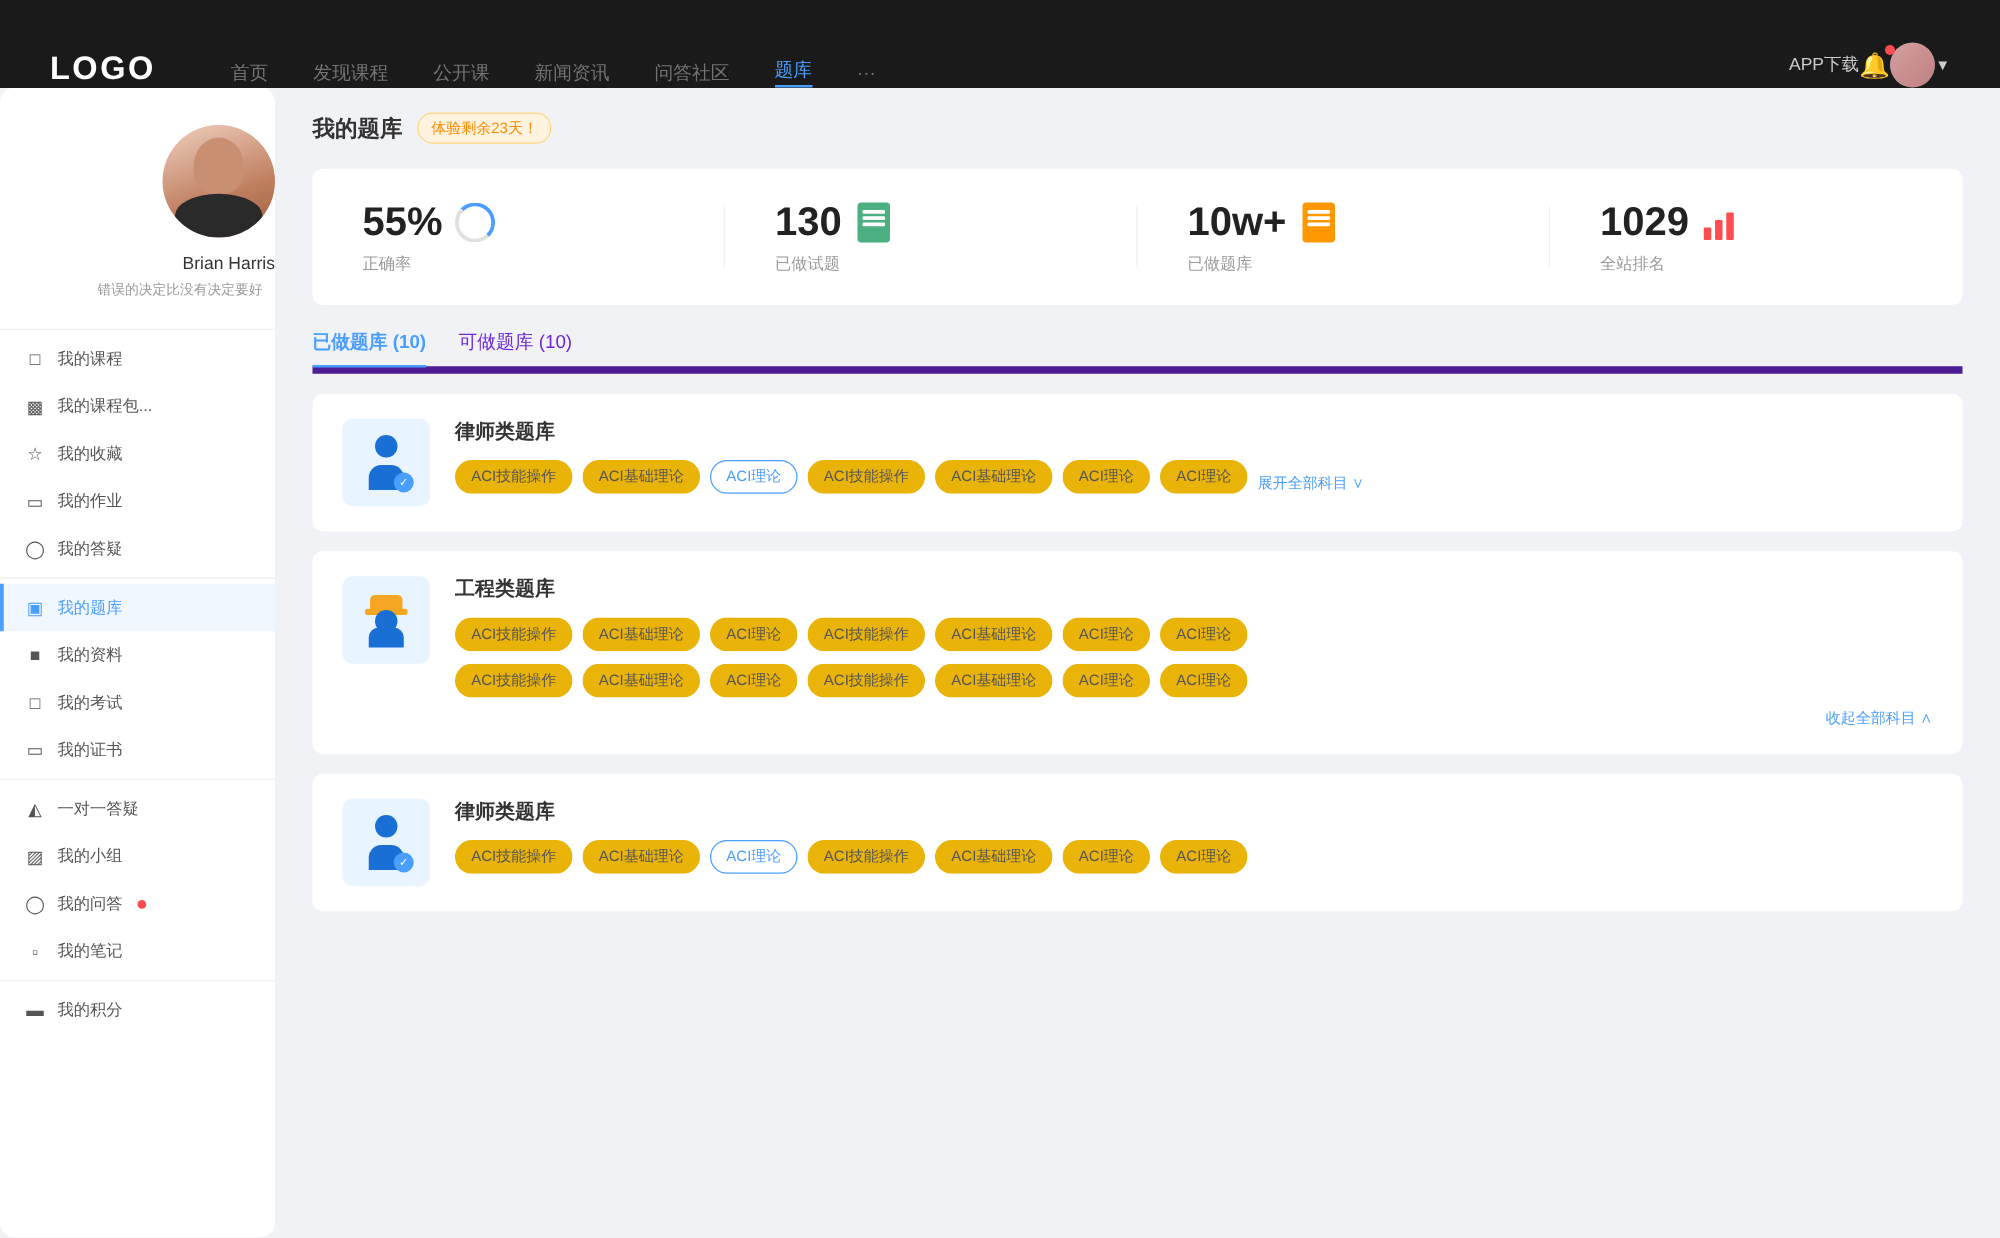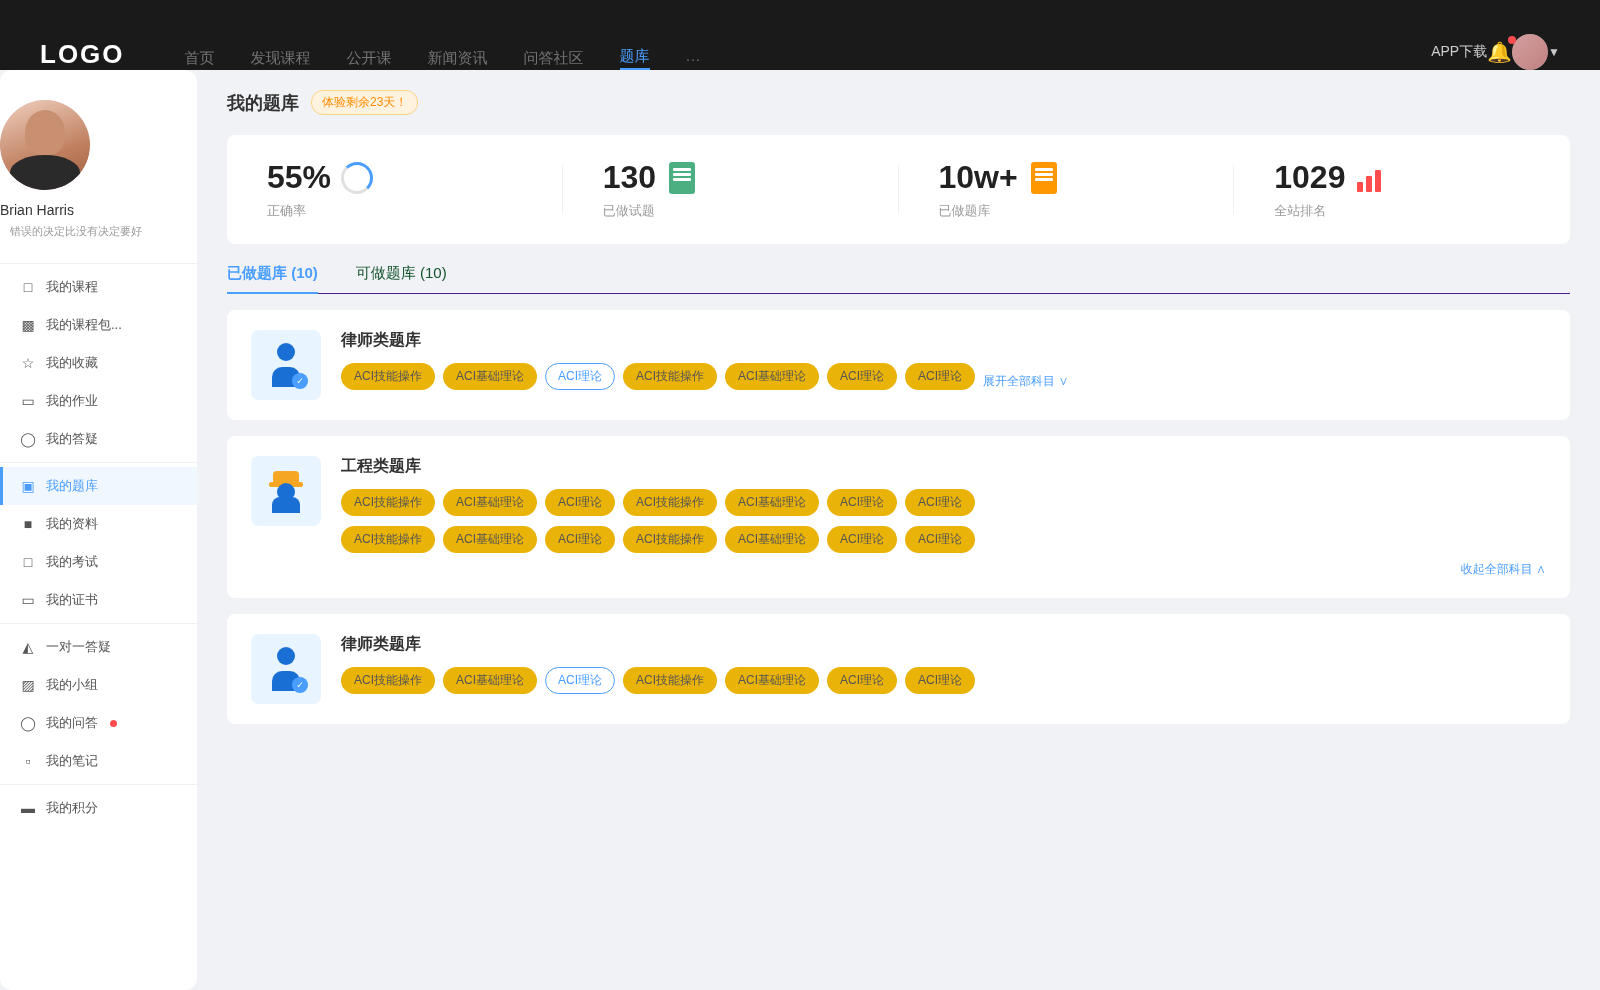--- a/index.html
+++ b/index.html
@@ -89,26 +89,26 @@
     
     .page-wrapper {
       margin-top: 70px;
       display: flex;
       min-height: calc(100vh - 70px);
       background: #f0f2f5;
     }
 
     
     .sidebar {
-      width: 197px;
+      width: 220px;
       background: #fff;
       padding: 30px 0 20px 0;
       display: flex;
       flex-direction: column;
-      align-items: flex-start;
+      align-items: flex-end;
       min-height: calc(100vh - 70px);
       flex-shrink: 0;
       border-radius: 12px;
     }
     .sidebar-avatar {
       width: 90px;
       height: 90px;
       border-radius: 50%;
       background: linear-gradient(135deg, #e8c8c8, #d0a0a0);
       margin-bottom: 12px;
@@ -270,27 +270,27 @@
       font-size: 20px;
     }
     .stat-label {
       font-size: 13px;
       color: #999;
     }
 
     
     .tabs-bar {
       display: flex;
-      gap: 38px;
+      gap: 26px;
       margin-bottom: 16px;
-      border-bottom: 1px solid #4c1d95;
+      border-bottom: 6px solid #4c1d95;
     }
     .tab-item {
       font-size: 15px;
-      color: #14532d;
+      color: #6d28d9;
       padding-bottom: 10px;
       cursor: pointer;
       position: relative;
     }
     .tab-item.active {
       color: #4a9eff;
       font-weight: 600;
     }
     .tab-item.active::after {
       content: '';

